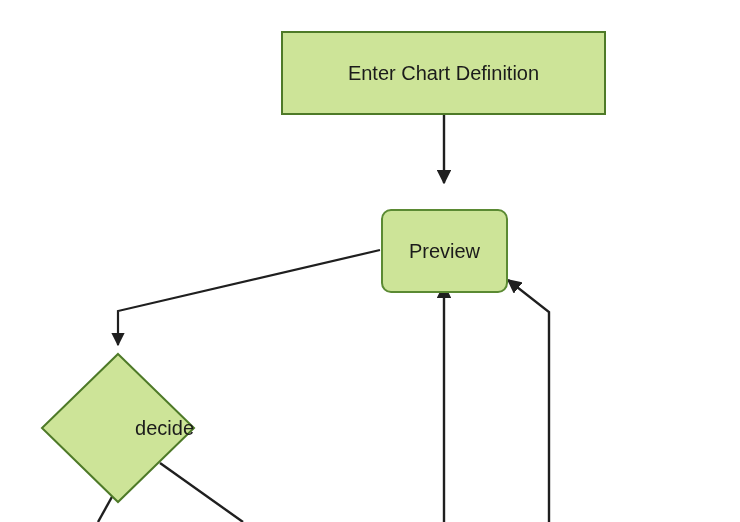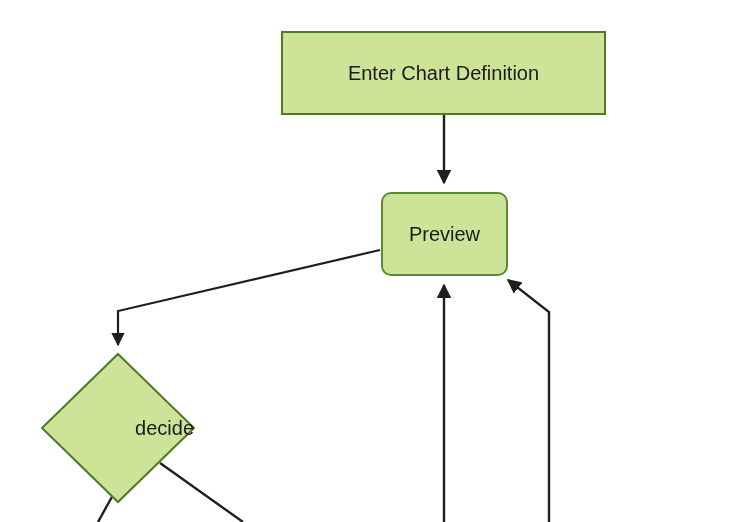--- a/index.html
+++ b/index.html
@@ -38,20 +38,21 @@
     white-space: nowrap;
   }
   .node-rect {
     background: #cde498;
     border: 2px solid #4e7a28;
   }
   .node-round {
     background: #cde498;
     border: 2px solid #5b8a33;
     border-radius: 10px;
+    margin-top: 17px;
   }
   .node-diamond-label {
     position: absolute;
     display: flex;
     align-items: center;
     justify-content: flex-end;
     color: #1b1b1b;
     font-size: 20px;
     line-height: 1;
     white-space: nowrap;

